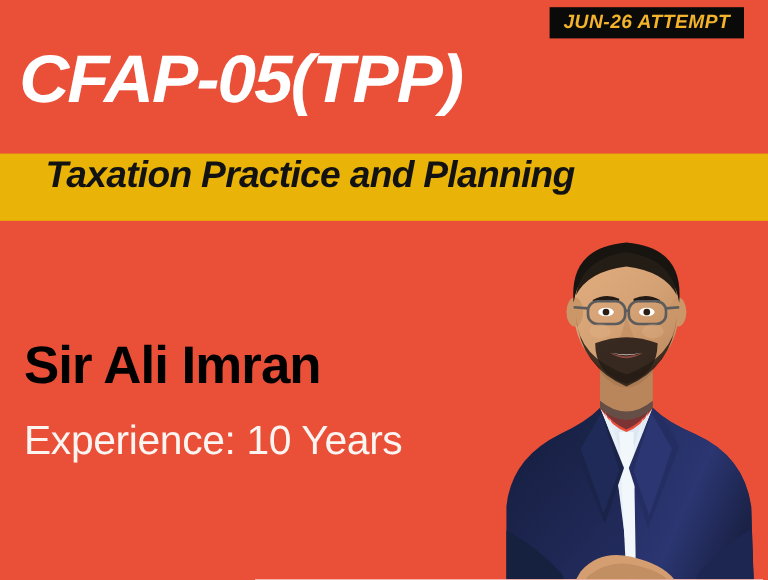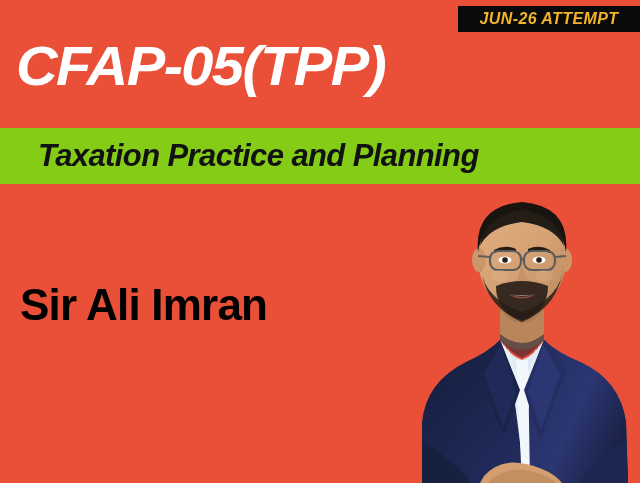--- a/index.html
+++ b/index.html
@@ -16,21 +16,21 @@
     height: 483px;
     background: #ea4f38;
     overflow: hidden;
   }
 
   
   .attempt-badge {
     position: absolute;
     left: 458px;
     top: 6px;
-    width: 182px;
+    width: 162px;
     height: 26px;
     background: #0a0a08;
     display: flex;
     align-items: center;
     justify-content: center;
   }
   .attempt-badge-label {
     color: #f3b42b;
     font-family: "Liberation Sans", sans-serif;
     font-size: 16px;
@@ -57,23 +57,22 @@
     transform-origin: left top;
   }
 
   
   .subtitle-band {
     position: absolute;
     left: 0;
     top: 128px;
     width: 640px;
     height: 56px;
-    background: #84cc16;
+    background: #eab308;
     display: flex;
-    align-items: center;
   }
   .subtitle-text {
     color: #121212;
     font-family: "Liberation Sans", sans-serif;
     font-size: 31px;
     font-weight: bold;
     font-style: italic;
     letter-spacing: -0.6px;
     margin-left: 38px;
     white-space: nowrap;
@@ -128,20 +127,21 @@
   </div>
 
   <div class="course-code">CFAP-05(TPP)</div>
 
   <div class="subtitle-band">
     <span class="subtitle-text">Taxation Practice and Planning</span>
   </div>
 
   <div class="instructor-name">Sir Ali Imran</div>
 
+  <div class="instructor-experience">Experience: 10 Years</div>
 
   <div class="instructor-photo">
     <svg width="236" height="293" viewBox="0 0 236 293" xmlns="http://www.w3.org/2000/svg">
       <defs>
         <linearGradient id="suitGrad" x1="0" y1="0" x2="1" y2="0.6">
           <stop offset="0%" stop-color="#141c3c"></stop>
           <stop offset="45%" stop-color="#1d2650"></stop>
           <stop offset="100%" stop-color="#27316a"></stop>
         </linearGradient>
         <linearGradient id="suitGradR" x1="0" y1="0" x2="1" y2="0.6">

